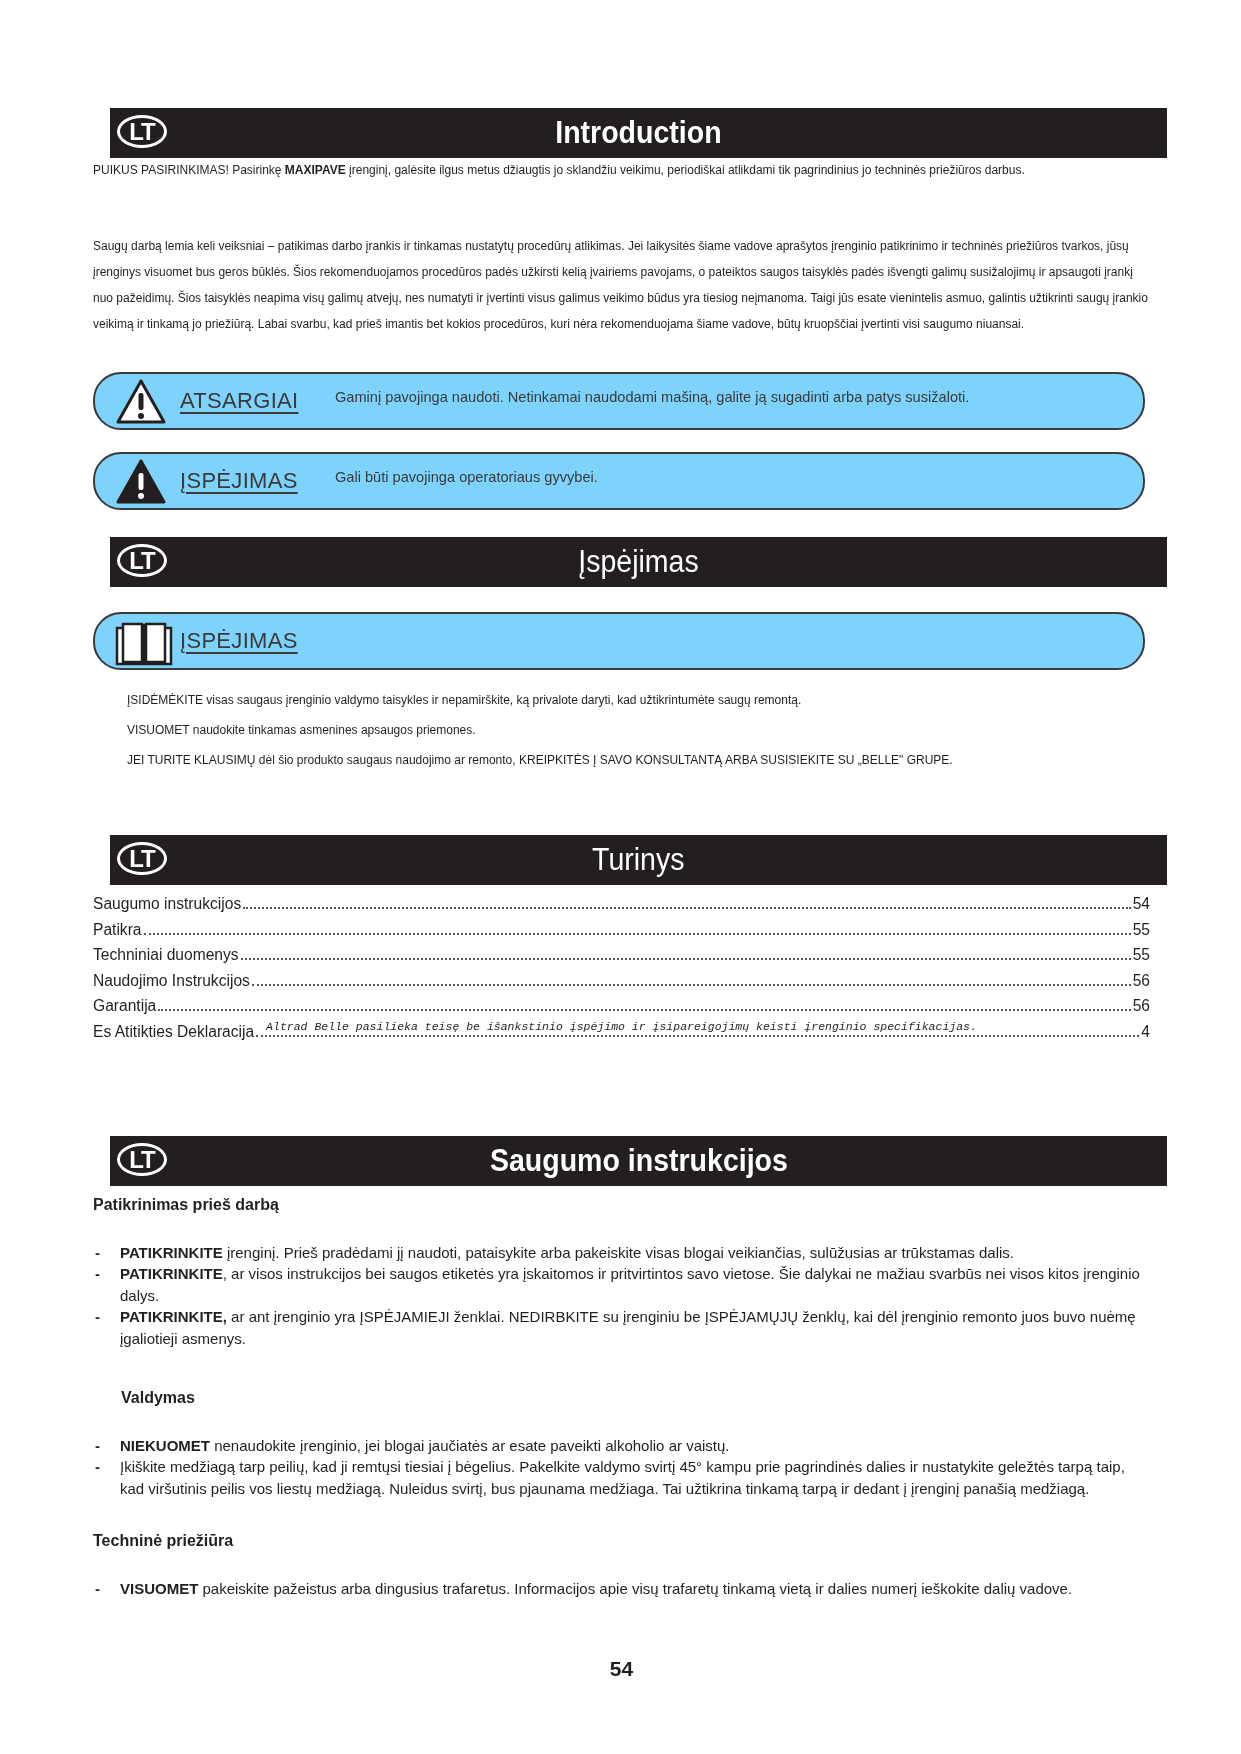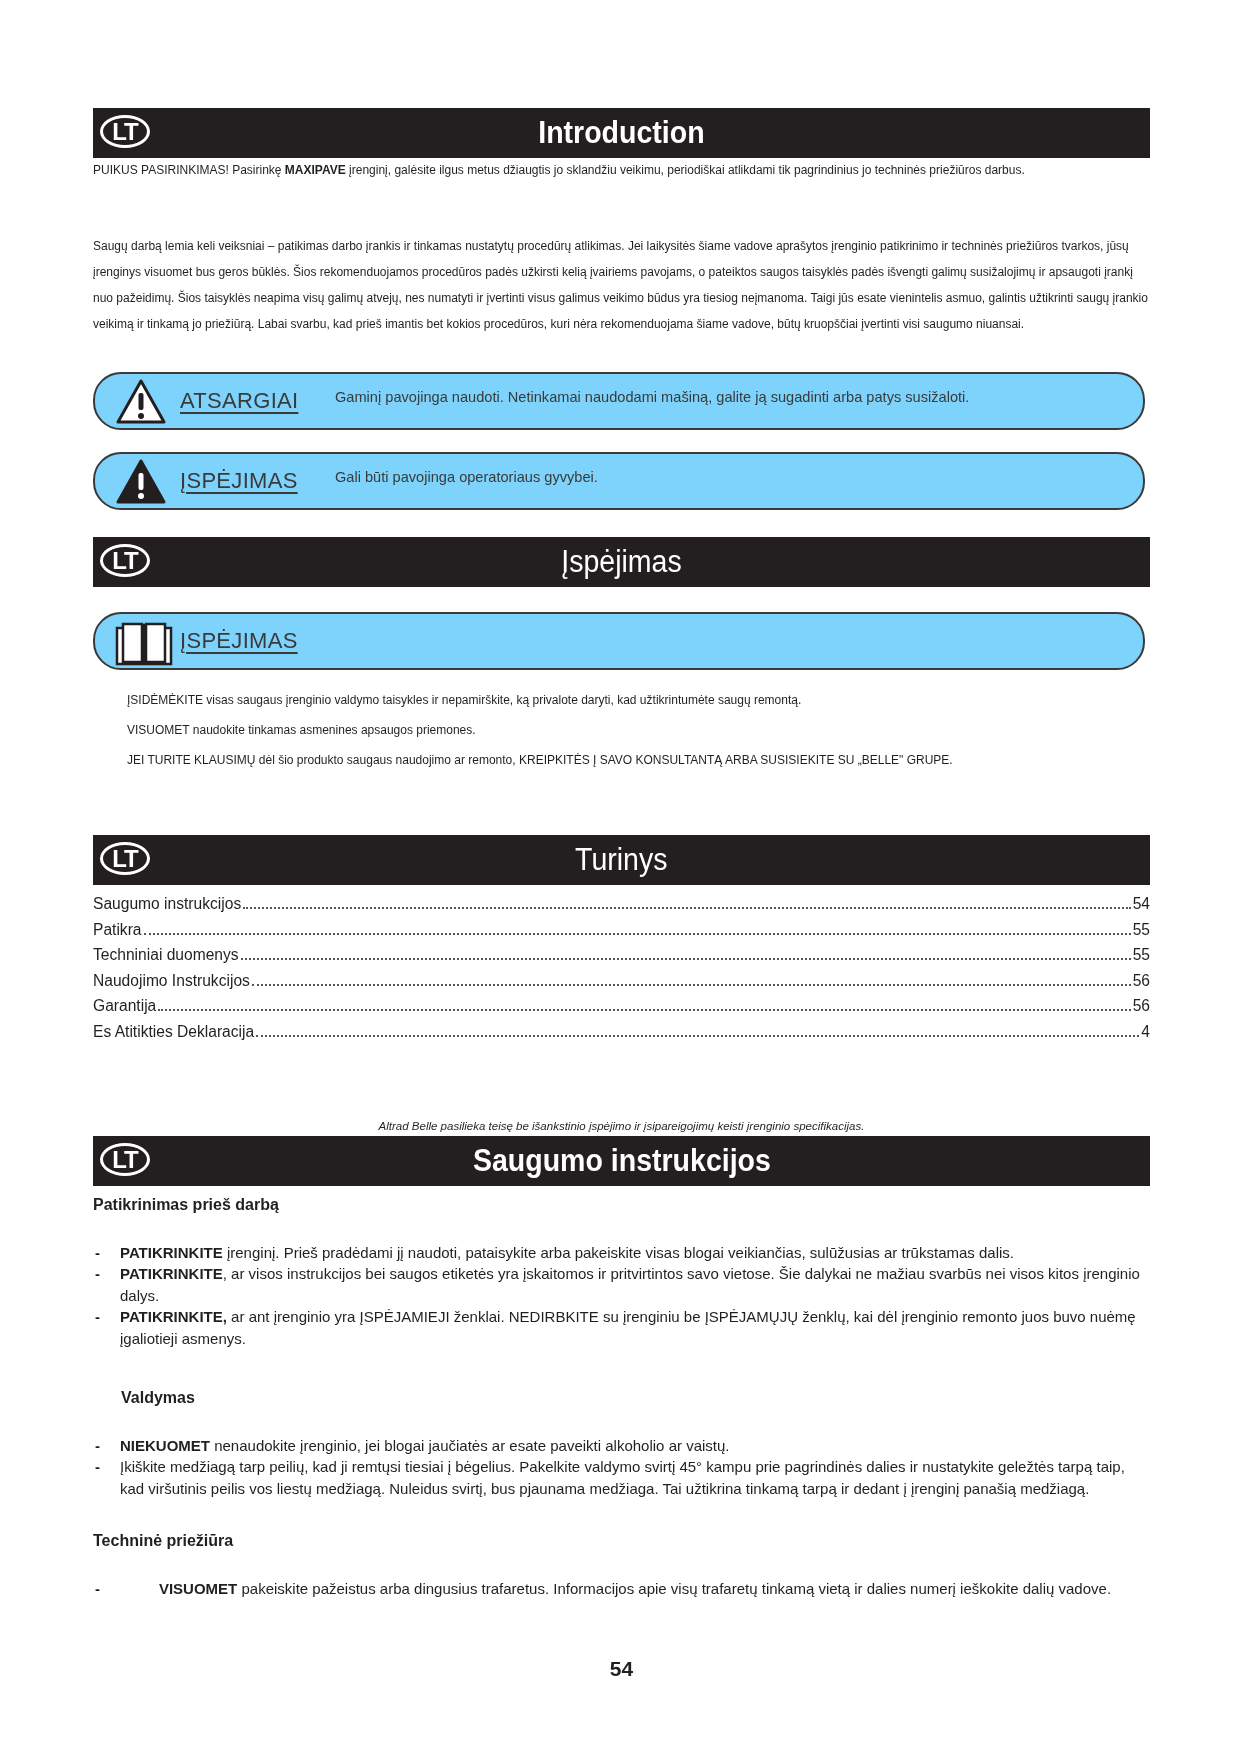--- a/index.html
+++ b/index.html
@@ -5,21 +5,21 @@
     html, body { margin: 0; padding: 0; background: #ffffff; }
     body {
       width: 1241px; height: 1754px; position: relative; overflow: hidden;
       font-family: "Liberation Sans", "DejaVu Sans", sans-serif;
       color: #231f20;
     }
     .page { position: absolute; left: 93px; top: 0; width: 1057px; }
 
     
     .banner {
-      position: absolute; left: 0; width: 1057px; height: 50px;
+      position: absolute; left: 17px; width: 1057px; height: 50px;
       background: #231f20; color: #ffffff;
       display: flex; align-items: center; justify-content: center;
     }
     .banner .lt-badge {
       position: absolute; left: 7px; top: 7px; width: 50px; height: 33px;
       border: 3px solid #ffffff; border-radius: 50%;
       display: flex; align-items: center; justify-content: center;
       font-weight: bold; font-size: 24px; letter-spacing: -1px; color: #fff;
       box-sizing: border-box;
     }
@@ -158,39 +158,39 @@
         <span class="dots"></span>
         <span>56</span>
       </div>
     <div class="toc-row">
         <span>Es Atitikties Deklaracija</span>
         <span class="dots"></span>
         <span>4</span>
       </div>
   </div>
 
-  <div class="note" style="top:1120px;">Altrad Belle pasilieka teisę be išankstinio įspėjimo ir įsipareigojimų keisti įrenginio specifikacijas.</div>
+  <div class="note" style="top:1020px;font-family:Liberation Mono, monospace;">Altrad Belle pasilieka teisę be išankstinio įspėjimo ir įsipareigojimų keisti įrenginio specifikacijas.</div>
 
   <div class="banner" style="top:1136px;">
     <span class="lt-badge">LT</span>
     <span class="title bold">Saugumo instrukcijos</span>
   </div>
 
   <div class="subhead" style="top:1196px;">Patikrinimas prieš darbą</div>
   <ul class="list" style="top:1242px;">
     <li><b>PATIKRINKITE</b><span> įrenginį. Prieš pradėdami jį naudoti, pataisykite arba pakeiskite visas blogai veikiančias, sulūžusias ar trūkstamas dalis.</span></li>
     <li><b>PATIKRINKITE</b><span>, ar visos instrukcijos bei saugos etiketės yra įskaitomos ir pritvirtintos savo vietose. Šie dalykai ne mažiau svarbūs nei visos kitos įrenginio dalys.</span></li>
     <li><b>PATIKRINKITE,</b><span> ar ant įrenginio yra ĮSPĖJAMIEJI ženklai. NEDIRBKITE su įrenginiu be ĮSPĖJAMŲJŲ ženklų, kai dėl įrenginio remonto juos buvo nuėmę įgaliotieji asmenys.</span></li>
   </ul>
 
   <div class="subhead" style="top:1389px;margin-left:28px;">Valdymas</div>
   <ul class="list" style="top:1435px;">
     <li><b>NIEKUOMET</b><span> nenaudokite įrenginio, jei blogai jaučiatės ar esate paveikti alkoholio ar vaistų.</span></li>
     <li><b></b><span>Įkiškite medžiagą tarp peilių, kad ji remtųsi tiesiai į bėgelius. Pakelkite valdymo svirtį 45° kampu prie pagrindinės dalies ir nustatykite geležtės tarpą taip, kad viršutinis peilis vos liestų medžiagą. Nuleidus svirtį, bus pjaunama medžiaga. Tai užtikrina tinkamą tarpą ir dedant į įrenginį panašią medžiagą.</span></li>
   </ul>
 
   <div class="subhead" style="top:1532px;">Techninė priežiūra</div>
-  <ul class="list" style="top:1578px;text-align:center;">
+  <ul class="list" style="top:1578px;">
     <li><b>VISUOMET</b><span> pakeiskite pažeistus arba dingusius trafaretus. Informacijos apie visų trafaretų tinkamą vietą ir dalies numerį ieškokite dalių vadove.</span></li>
   </ul>
 
   <div class="page-number">54</div>
 </div>
 
 </body></html>

